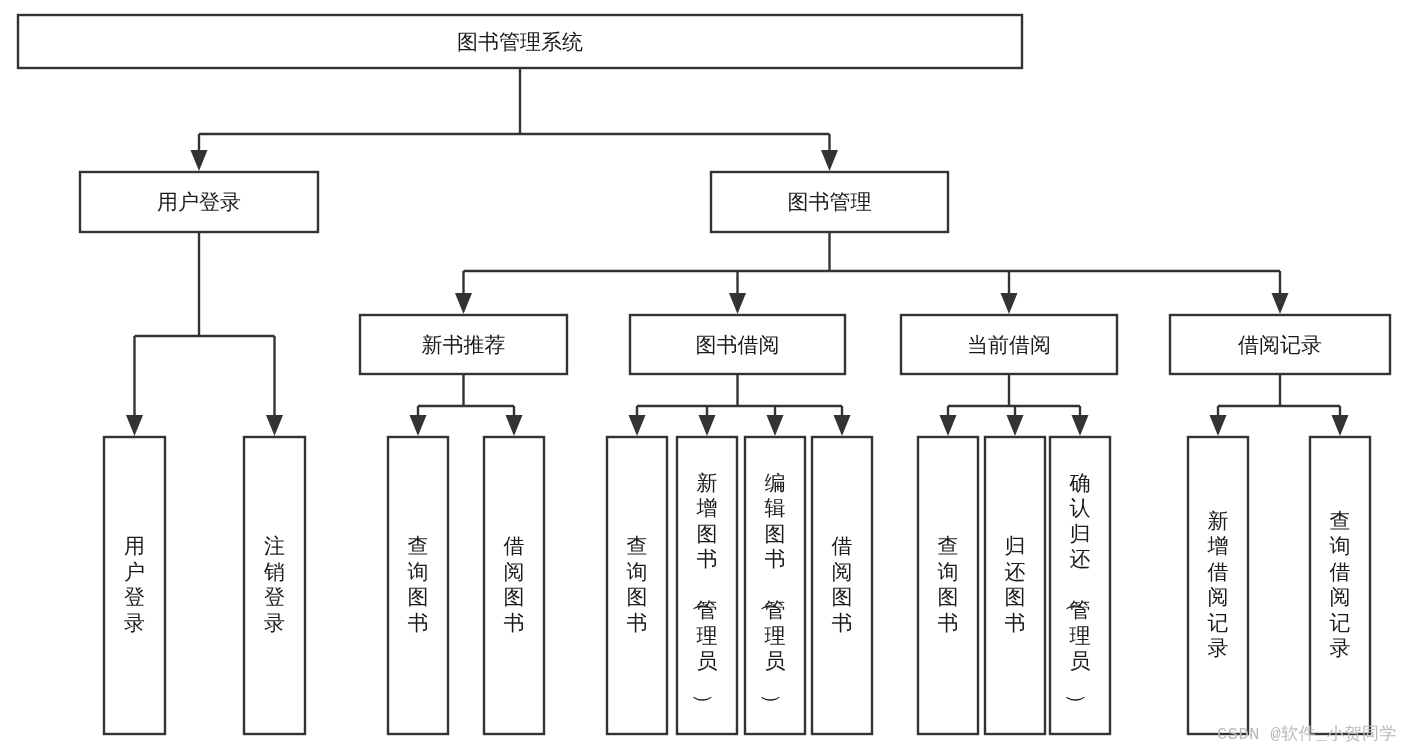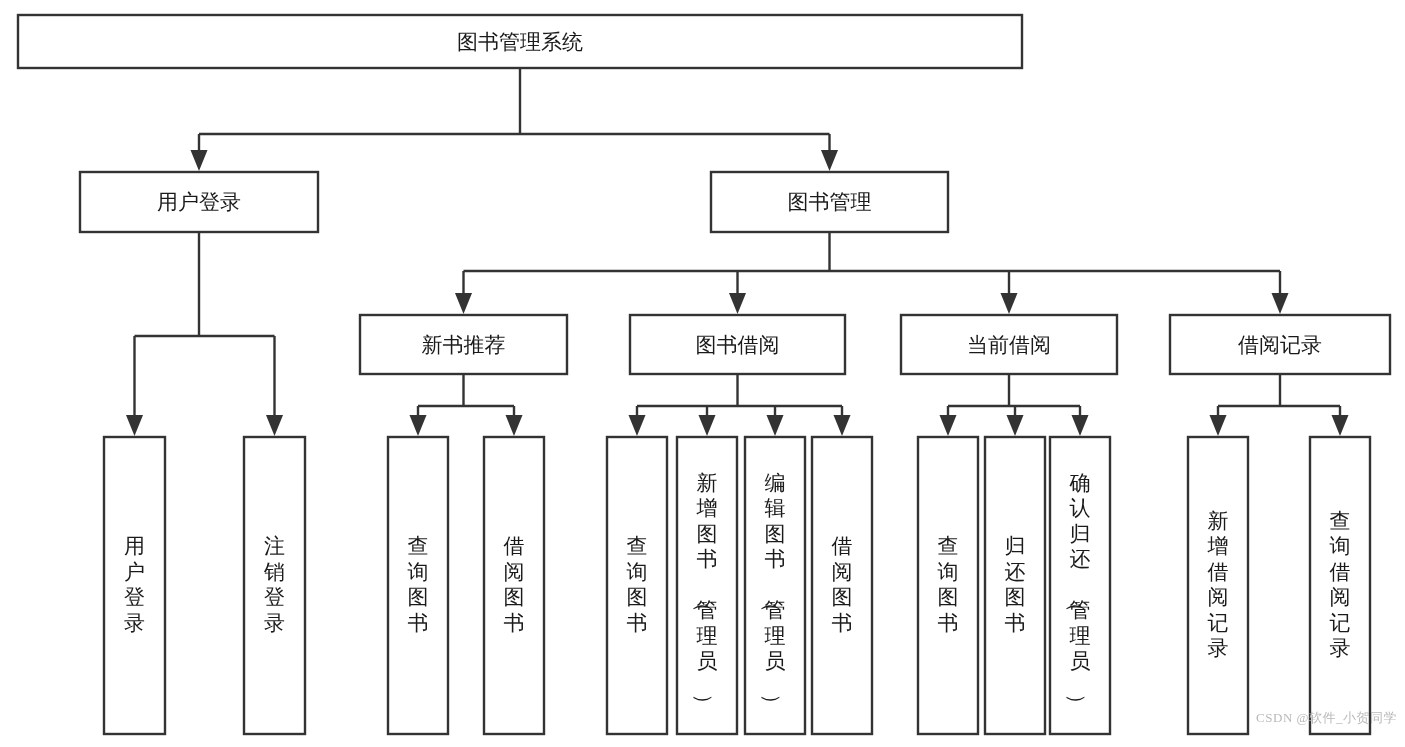--- a/index.html
+++ b/index.html
@@ -49,23 +49,23 @@
     stroke-width: 2.4;
     fill: none;
   }
   .arrow-head {
     fill: #333333;
     stroke: none;
   }
   .watermark {
     position: absolute;
     right: 8px;
-    bottom: 20px;
-    font-family: Liberation Serif, serif;
-    font-size: 13px;
+    bottom: 2px;
+    font-family: Liberation Mono, monospace;
+    font-size: 17px;
     color: #b9b9b9;
     white-space: nowrap;
     letter-spacing: 0.5px;
     pointer-events: none;
   }
 </style>
 </head>
 <body>
 
 <div id="diagram-root">

